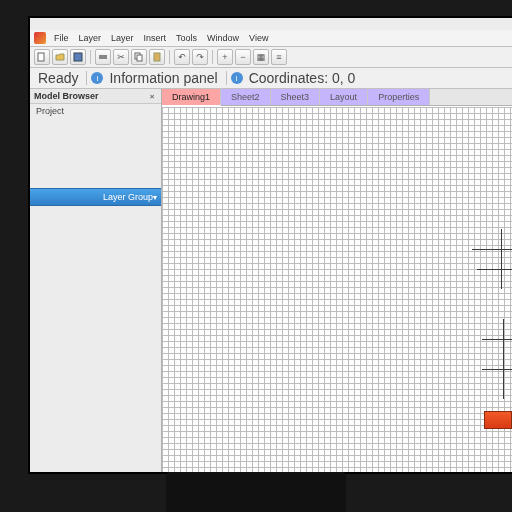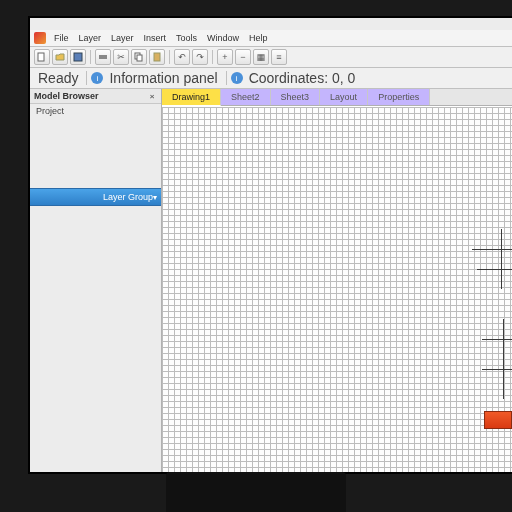--- a/index.html
+++ b/index.html
@@ -18,21 +18,21 @@
   .sidebar { width: 132px; background: #ececec; border-right: 1px solid #b0b0b0; display: flex; flex-direction: column; font-size: 9px; }
   .side-header { background: #e8e8e8; border-bottom: 1px solid #c8c8c8; padding: 2px 4px; font-weight: bold; color: #333; display:flex; justify-content:space-between; align-items:center;}
   .side-item { padding: 2px 6px; color: #444; }
   .side-close { width:10px; height:10px; font-size:8px; color:#666; display:flex; align-items:center; justify-content:center;}
   .side-dropdown { background: linear-gradient(#4aa3e8,#2e7fc8); color: #fff; padding: 3px 4px; display: flex; justify-content: flex-end; align-items: center; border-top:1px solid #2a6aa8; border-bottom:1px solid #2a6aa8;}
   .side-dropdown .chev { font-size: 8px; }
   .side-bottom { flex: 2; }
   .canvas-area { flex: 1; background: #fff; position: relative; overflow: hidden; }
   .tabstrip { display: flex; background: #e6e6e6; border-bottom: 1px solid #b0b0b0; font-size: 9px; }
   .tab { padding: 3px 10px; border-right: 1px solid #c8c8c8; color: #555; background:#c4b5fd; }
-  .tab.active { background: #fde047; color: #222; border-bottom:1px solid #fff; margin-bottom:-1px;}
+  .tab.active { background: #fca5a5; color: #222; border-bottom:1px solid #fff; margin-bottom:-1px;}
   .grid { position: absolute; top: 18px; left: 0; right: 0; bottom: 0;
     background-image:
       linear-gradient(#bcbcbc 1px, transparent 1px),
       linear-gradient(90deg, #bcbcbc 1px, transparent 1px);
     background-size: 6px 6px;
     background-color: #fdfdfd;
   }
   .drawing { position:absolute; right:0; top:140px; width:60px; height:220px; pointer-events:none;}
   .drawing .line { position:absolute; background:#3a3a3a; }
   .orange-block { position:absolute; right:0; bottom:20px; width:28px; height:18px; background:linear-gradient(#f05a28,#d93a12); border:1px solid #8a2a10;}
@@ -44,21 +44,21 @@
 <div class="monitor-frame">
 
   <div class="menubar">
     <div class="appicon"></div>
     <span>File</span>
     <span>Layer</span>
     <span>Layer</span>
     <span>Insert</span>
     <span>Tools</span>
     <span>Window</span>
-    <span>Help</span>
+    <span>View</span>
   </div>
 
   <div class="toolbar1">
     <div class="tbtn">
         <svg viewBox="0 0 10 10">
           <rect x="1" y="1" width="6" height="8" fill="#fff" stroke="#666"></rect>
         </svg>
       </div>
     <div class="tbtn">
         <svg viewBox="0 0 10 10">

